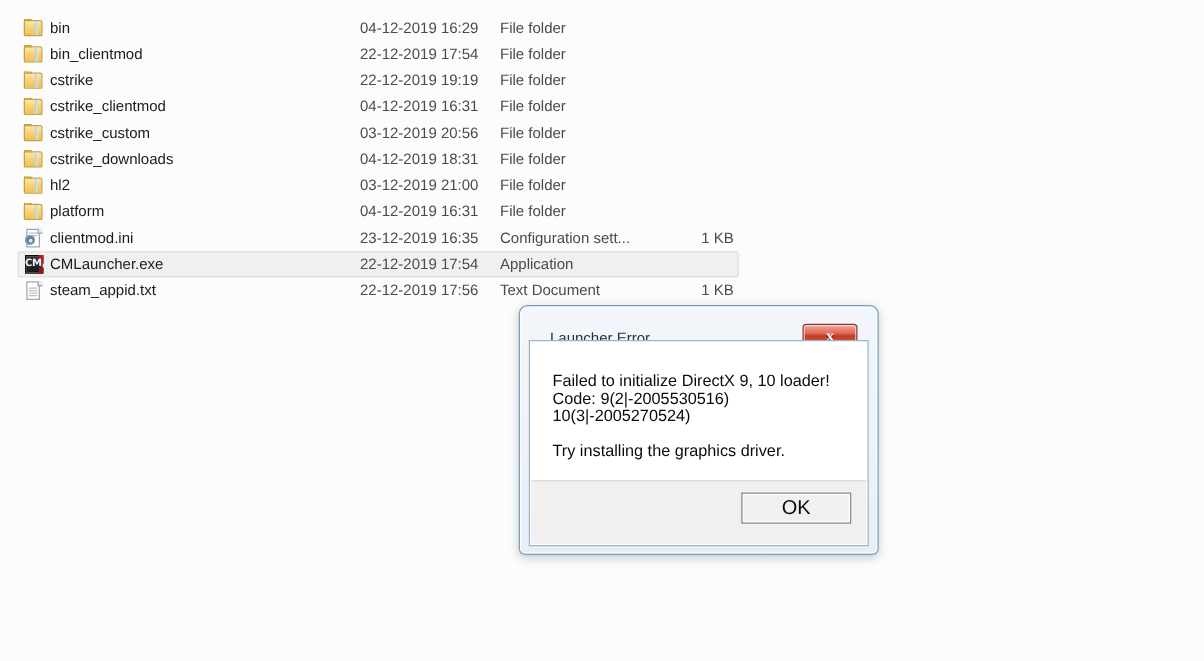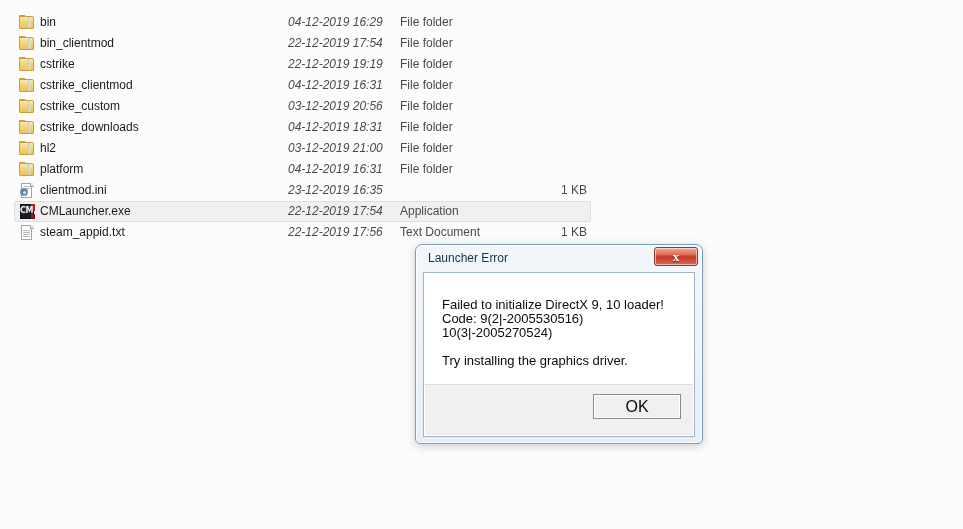--- a/index.html
+++ b/index.html
@@ -50,21 +50,21 @@
   }
   .c-icon {
     left: 19px;
     width: 18px;
     height: 21px;
   }
   .c-name {
     left: 40px;
     color: #1a1a1a;
   }
-  .c-date { left: 288px; font-style: italic; }
+  .c-date { left: 288px; }
   .c-type { left: 400px; }
   .c-size {
     left: 480px;
     width: 107px;
     text-align: right;
   }
 
   
   .ico {
     position: absolute;
@@ -186,21 +186,21 @@
     left: 415px;
     top: 244px;
     width: 288px;
     height: 200px;
     box-sizing: border-box;
     background: linear-gradient(180deg,#f3f7fb 0%,#e7eef6 100%);
     border: 1px solid #7d9cb8;
     border-radius: 7px 7px 5px 5px;
     box-shadow: 0 0 0 1px rgba(255,255,255,0.75) inset,
                 0 2px 8px rgba(60,80,100,0.28);
-    padding: 2px;
+    padding: 14px;
   }
   #dlg-titlebar {
     position: relative;
     height: 25px;
   }
   #dlg-title {
     position: absolute;
     left: 10px;
     top: 4px;
     font-size: 12px;
@@ -392,20 +392,21 @@
           <span class="d-page"></span>
           <span class="d-fold"></span>
           <span class="d-line" style="top:3px"></span>
           <span class="d-line" style="top:5px"></span>
           <span class="g-gear"></span>
           <span class="g-hole"></span>
         </span>
       </div>
       <div class="cell c-name">clientmod.ini</div>
       <div class="cell c-date">23-12-2019 16:35</div>
+      <div class="cell c-type">Configuration sett...</div>
       <div class="cell c-size">1 KB</div>
     </div>
     <div class="file-row selected">
       <div class="row-hit"></div>
       <div class="cell c-icon">
         <span class="ico ico-exe">
           <span class="e-box"></span>
           <span class="e-red"></span>
           <span class="e-redb"></span>
           <span class="e-txt">CM</span>

